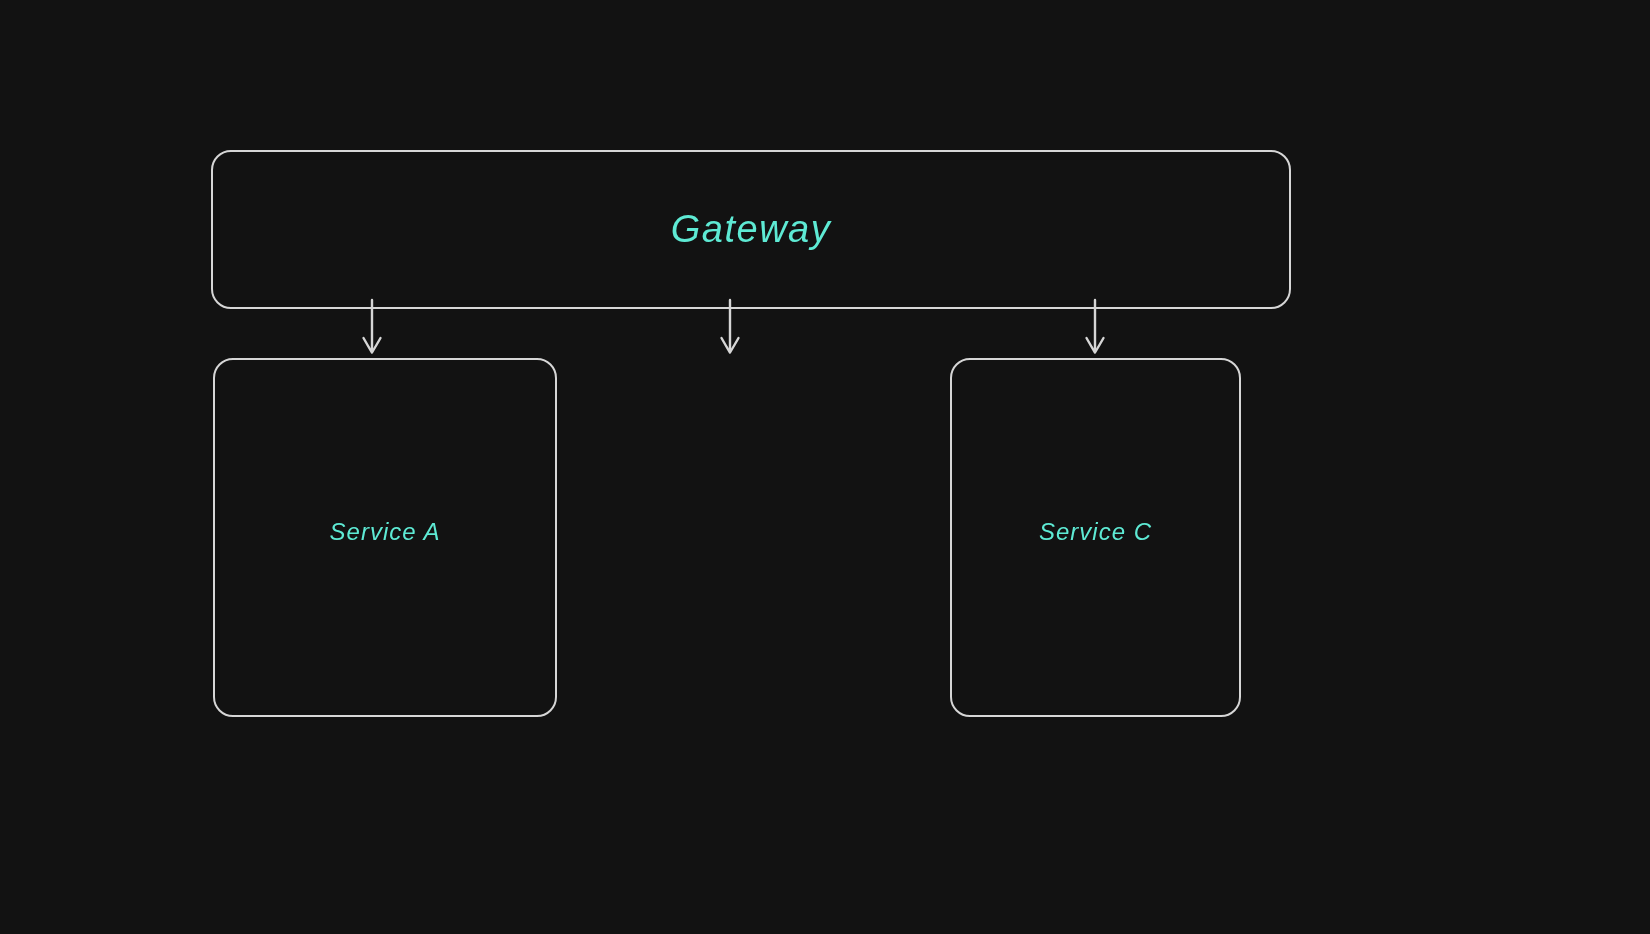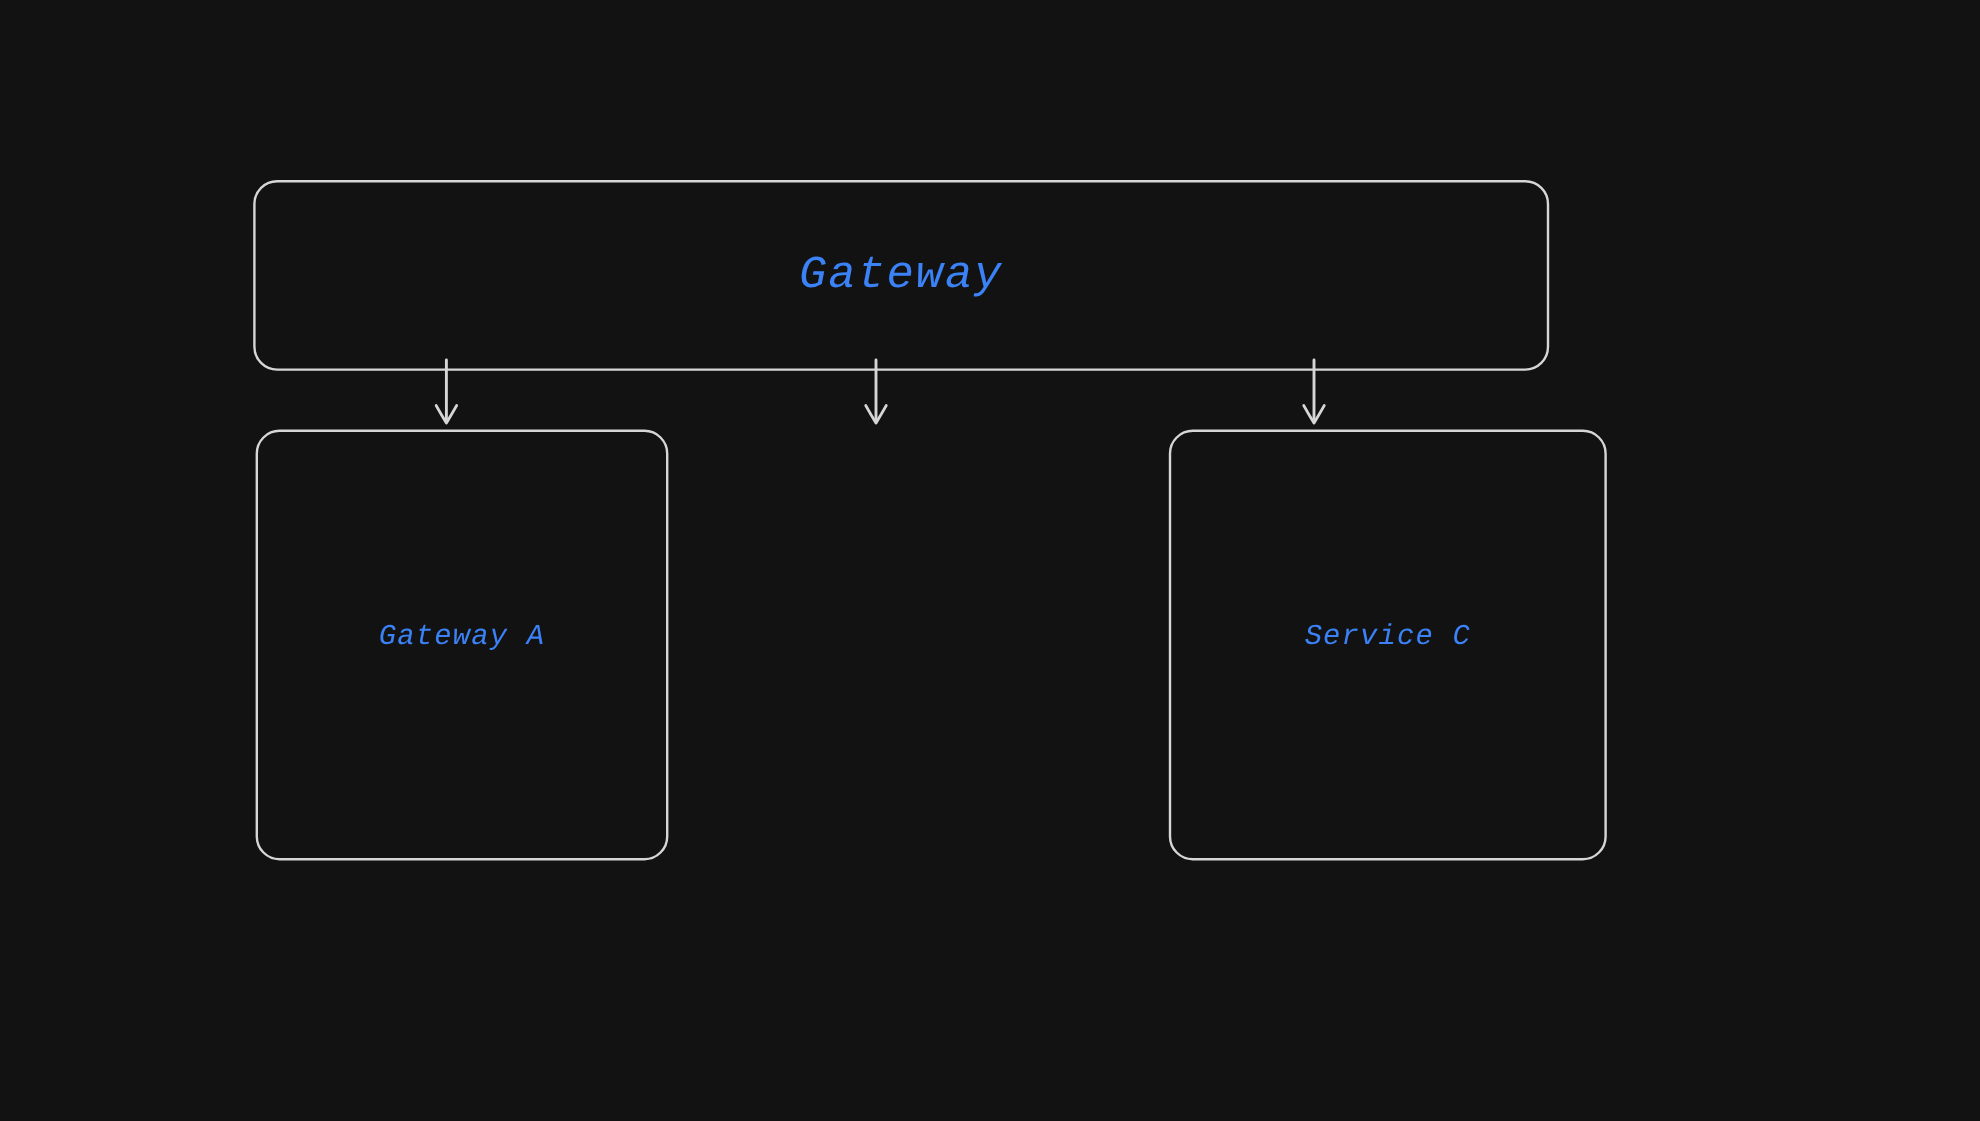--- a/index.html
+++ b/index.html
@@ -28,22 +28,22 @@
     position: absolute;
     box-sizing: border-box;
     border: 2.2px solid #d6d6d6;
     border-radius: 20px;
     background: transparent;
     display: flex;
     justify-content: center;
   }
 
   .node-label {
-    color: #3b82f6;
-    font-family: Liberation Mono, monospace;
+    color: #5eead4;
+    font-family: Liberation Sans, sans-serif;
     font-style: italic;
     font-weight: 400;
     letter-spacing: 0.5px;
     white-space: nowrap;
     user-select: none;
   }
 
   
   #gateway {
     left: 211px;
@@ -64,21 +64,21 @@
     align-items: flex-start;
   }
   .service .node-label {
     font-size: 24px;
     margin-top: 158px;
     letter-spacing: 1px;
   }
 
   #service-a { left: 213px;  width: 344px; }
   #service-b { left: 581px;  width: 342px; }
-  #service-c { left: 950px;  width: 365px; margin-left: 24px; }
+  #service-c { left: 950px;  width: 291px; }
 
   
   .arrow {
     position: absolute;
     top: 300px;
     width: 40px;
     height: 62px;
     overflow: visible;
     pointer-events: none;
   }
@@ -112,21 +112,21 @@
   </div>
 
   <div class="arrow" id="arrow-3">
     <svg width="40" height="62" viewBox="0 0 40 62" fill="none">
       <path d="M20 0 L20 49" stroke="#d6d6d6" stroke-width="2.4" stroke-linecap="round"></path>
       <path d="M11.5 38 Q16 46 20 52.5 Q24.5 45 28.5 38" stroke="#d6d6d6" stroke-width="2.4" fill="none" stroke-linecap="round" stroke-linejoin="round"></path>
     </svg>
   </div>
 
   <div class="node service" id="service-a">
-    <span class="node-label">Gateway A</span>
+    <span class="node-label">Service A</span>
   </div>
 
 
   <div class="node service" id="service-c">
     <span class="node-label">Service C</span>
   </div>
 
 </div>
 
 </body></html>

